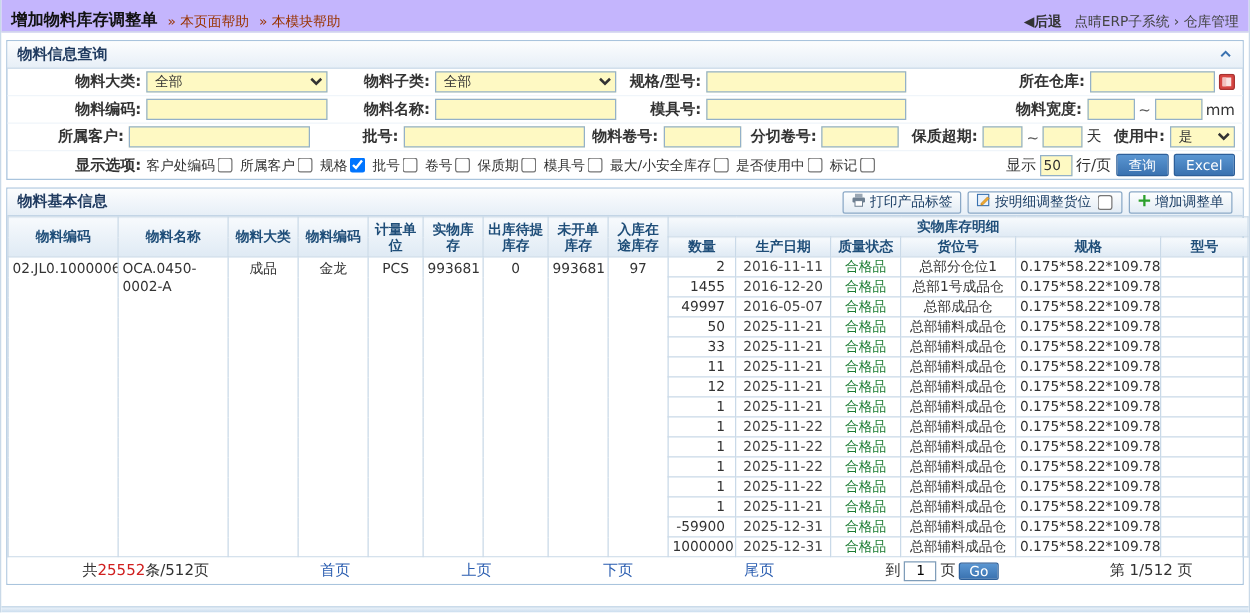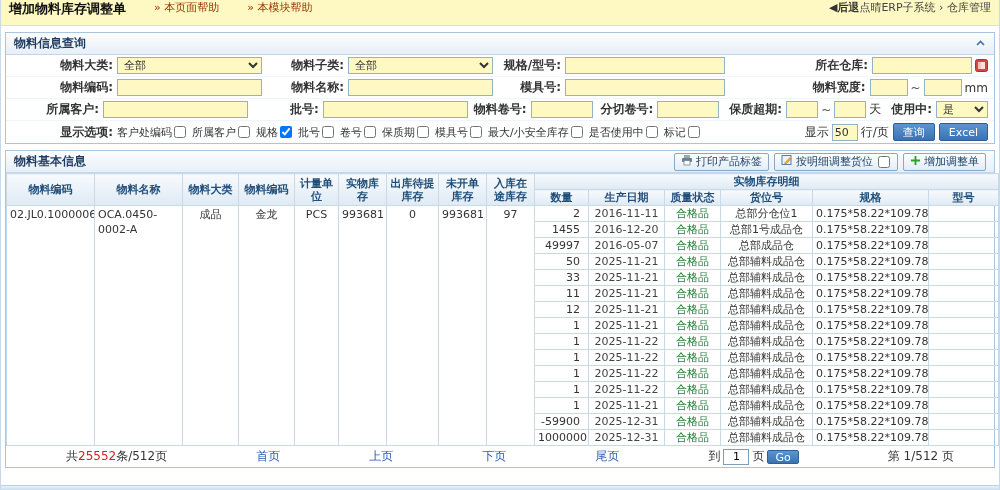--- a/index.html
+++ b/index.html
@@ -6,25 +6,25 @@
   html,body { width:1000px; height:490px; }
   body {
     font-family:"DejaVu Sans","Liberation Sans",sans-serif;
     font-size:12px; color:#333; background:#ffffff;
     overflow:hidden; position:relative;
     border-left:1px solid #c9d9e8; border-right:1px solid #c9d9e8;
   }
   a { text-decoration:none; cursor:pointer; }
 
   
-  .topbar { height:26px; display:flex; align-items:flex-start; padding:0 8px;
-            border-bottom:1px solid #d5dee8; background:#fef9c3; }
+  .topbar { height:26px; display:flex; align-items:flex-end; padding:0 8px;
+            border-bottom:1px solid #d5dee8; background:#c4b5fd; }
   .page-title { font-size:13px; font-weight:bold; color:#111; }
-  .help-link { color:#993300; font-size:11px; margin-left:28px; }
-  .topbar-right { margin-left:auto; display:flex; align-items:center; font-size:11px; }
+  .help-link { color:#993300; font-size:11px; margin-left:8px; }
+  .topbar-right { margin-left:auto; display:flex; align-items:center; gap:10px; font-size:11px; }
   .back-link { color:#333; font-weight:bold; }
   .crumb { color:#444; }
 
   
   .panel { margin:6px 4px; border:1px solid #a9c4dd; background:#fff; }
   .panel-header { height:22px; display:flex; align-items:center; padding:0 8px;
                   background:linear-gradient(#fcfdfe,#e7eff7);
                   border-bottom:1px solid #c3d5e6;
                   font-weight:bold; font-size:12px; color:#1f3a5f; }
   .panel-header .spacer { flex:1; }

